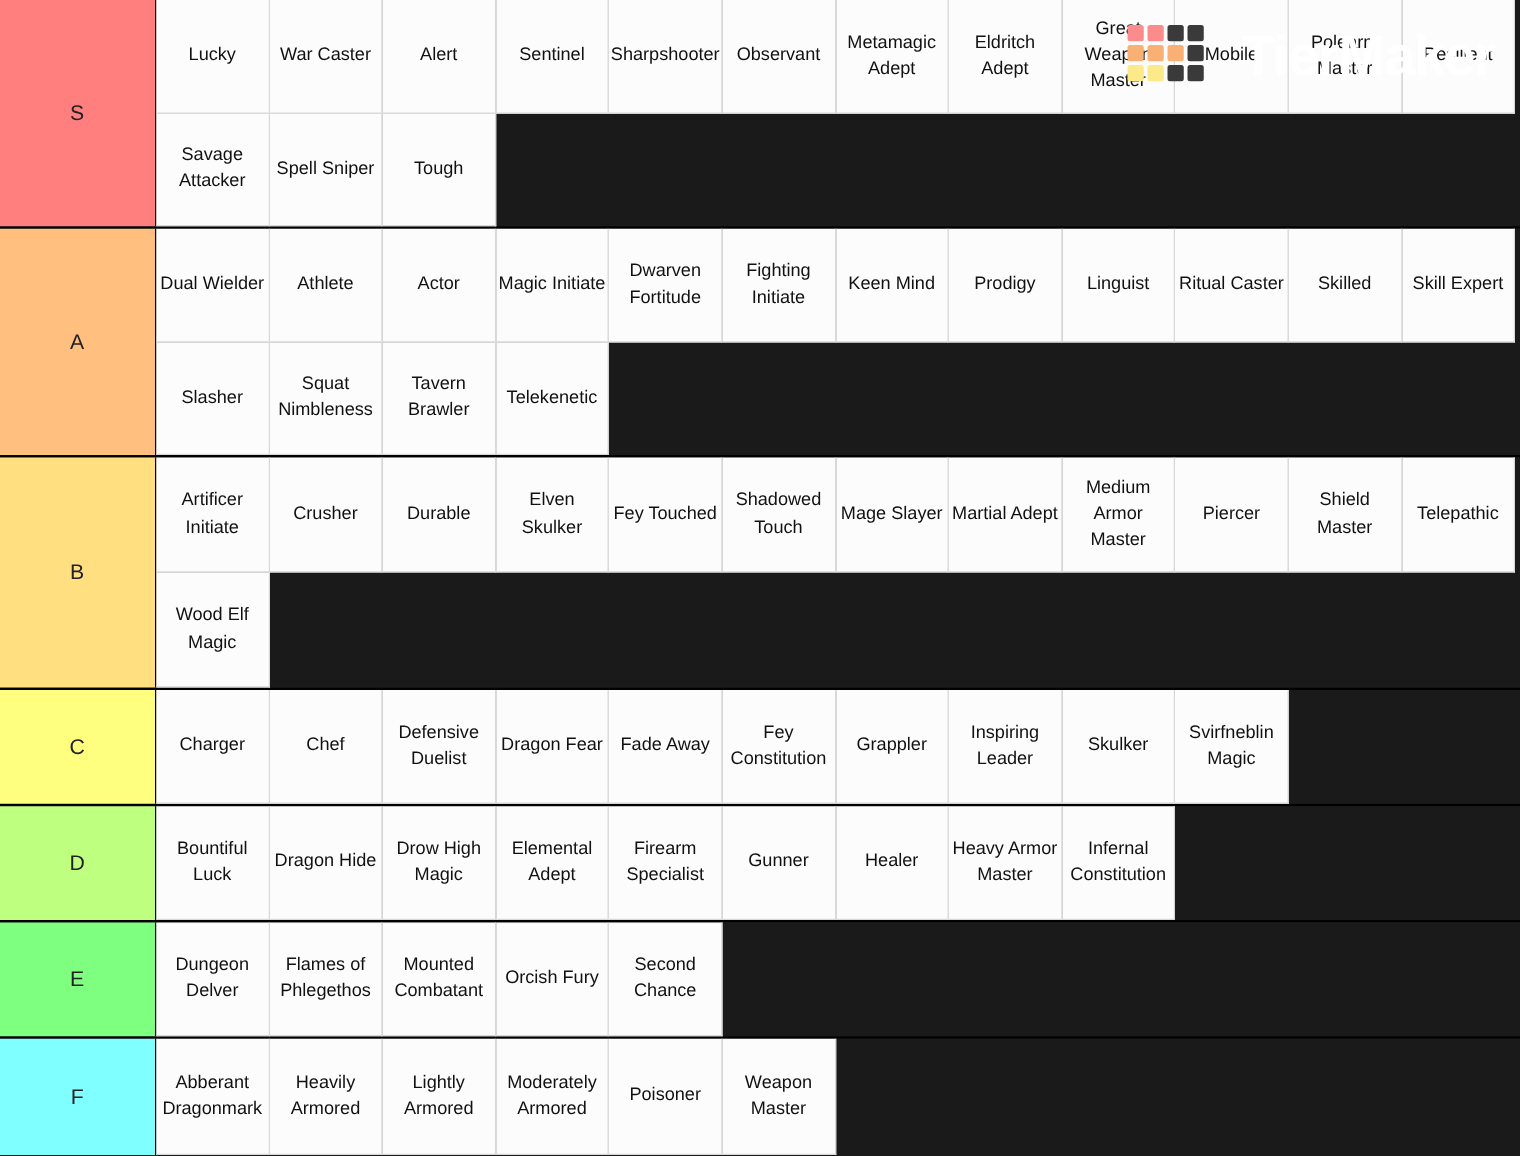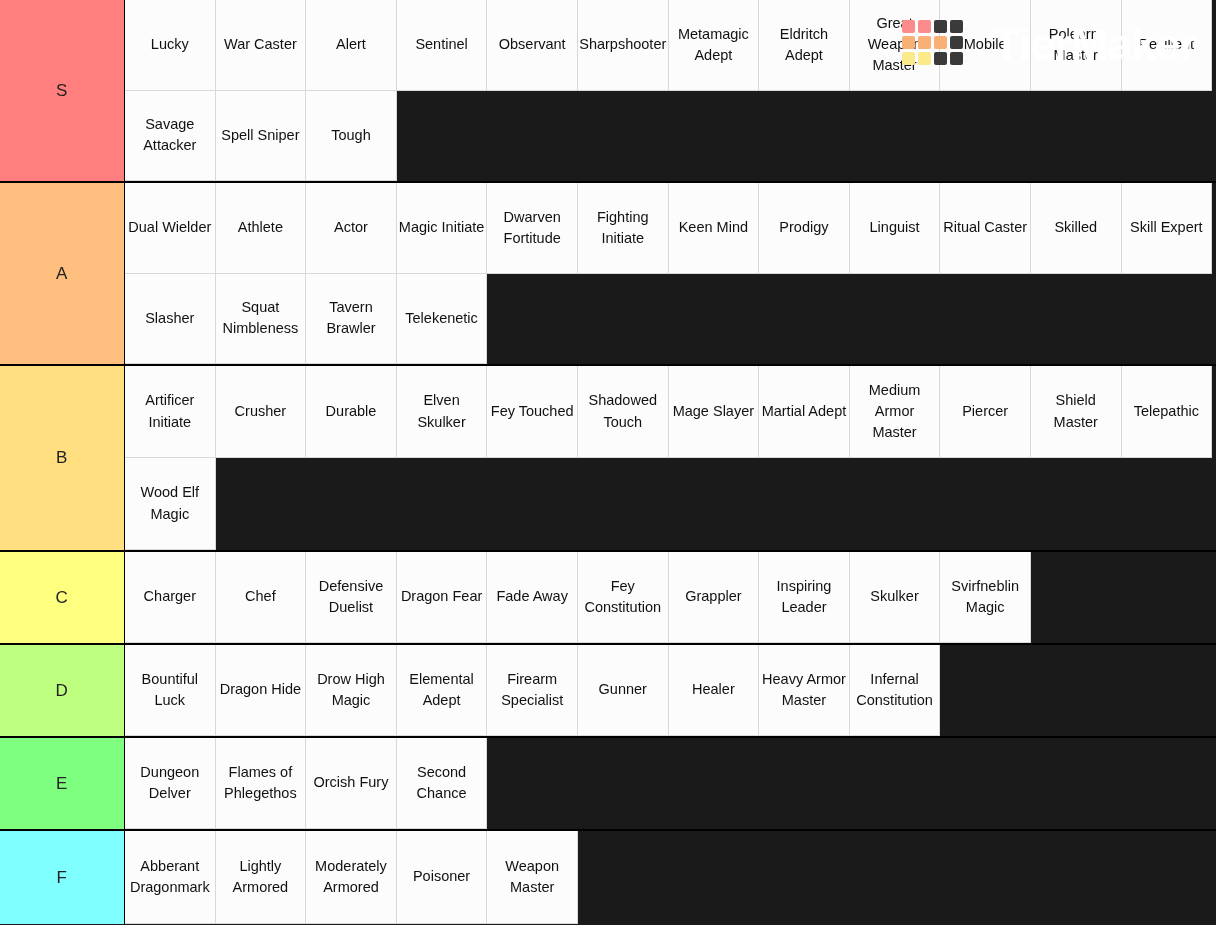--- a/index.html
+++ b/index.html
@@ -125,24 +125,24 @@
         <div class="tier-cell">
           <span>War Caster</span>
         </div>
         <div class="tier-cell">
           <span>Alert</span>
         </div>
         <div class="tier-cell">
           <span>Sentinel</span>
         </div>
         <div class="tier-cell">
+          <span>Sharpshooter</span>
+        </div>
+        <div class="tier-cell">
           <span>Observant</span>
-        </div>
-        <div class="tier-cell">
-          <span>Sharpshooter</span>
         </div>
         <div class="tier-cell">
           <span>Metamagic Adept</span>
         </div>
         <div class="tier-cell">
           <span>Eldritch Adept</span>
         </div>
         <div class="tier-cell">
           <span>Great Weapon Master</span>
         </div>
@@ -333,32 +333,38 @@
     <div class="tier-row h1">
       <div class="tier-label" style="background: rgb(127, 255, 127);">E</div>
       <div class="tier-items">
         <div class="tier-cell">
           <span>Dungeon Delver</span>
         </div>
         <div class="tier-cell">
           <span>Flames of Phlegethos</span>
         </div>
         <div class="tier-cell">
+          <span>Mounted Combatant</span>
+        </div>
+        <div class="tier-cell">
           <span>Orcish Fury</span>
         </div>
         <div class="tier-cell">
           <span>Second Chance</span>
         </div>
       </div>
     </div>
     <div class="tier-row h1">
       <div class="tier-label" style="background: rgb(127, 255, 255);">F</div>
       <div class="tier-items">
         <div class="tier-cell">
           <span>Abberant Dragonmark</span>
+        </div>
+        <div class="tier-cell">
+          <span>Heavily Armored</span>
         </div>
         <div class="tier-cell">
           <span>Lightly Armored</span>
         </div>
         <div class="tier-cell">
           <span>Moderately Armored</span>
         </div>
         <div class="tier-cell">
           <span>Poisoner</span>
         </div>

